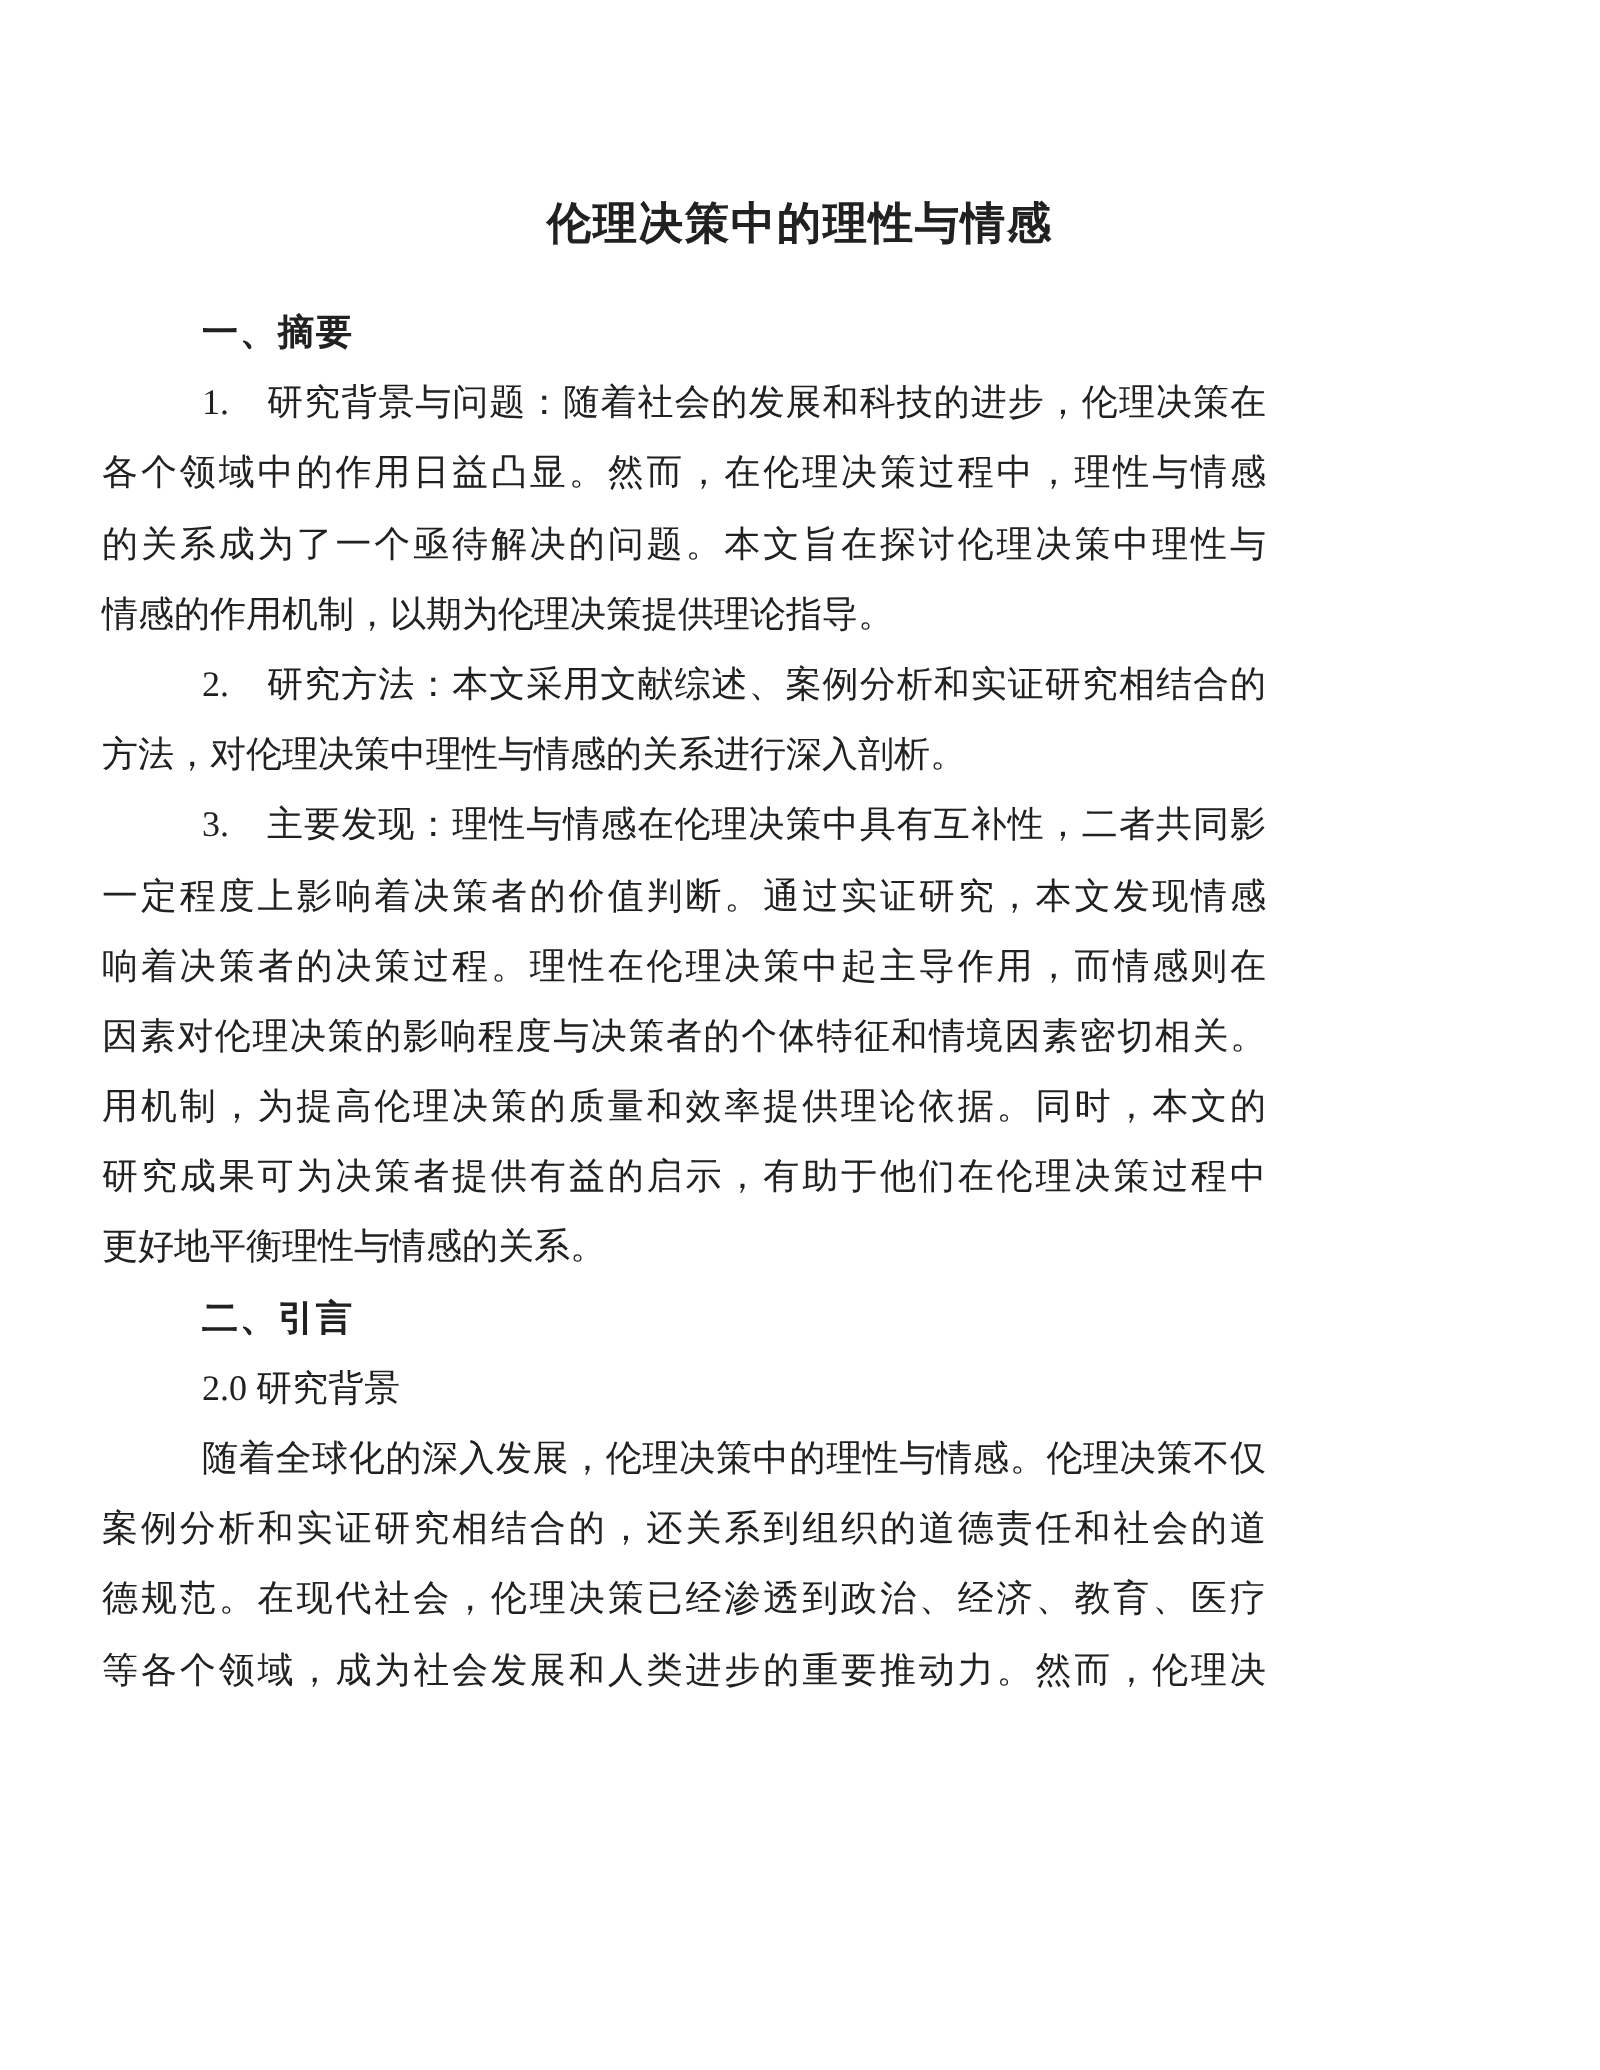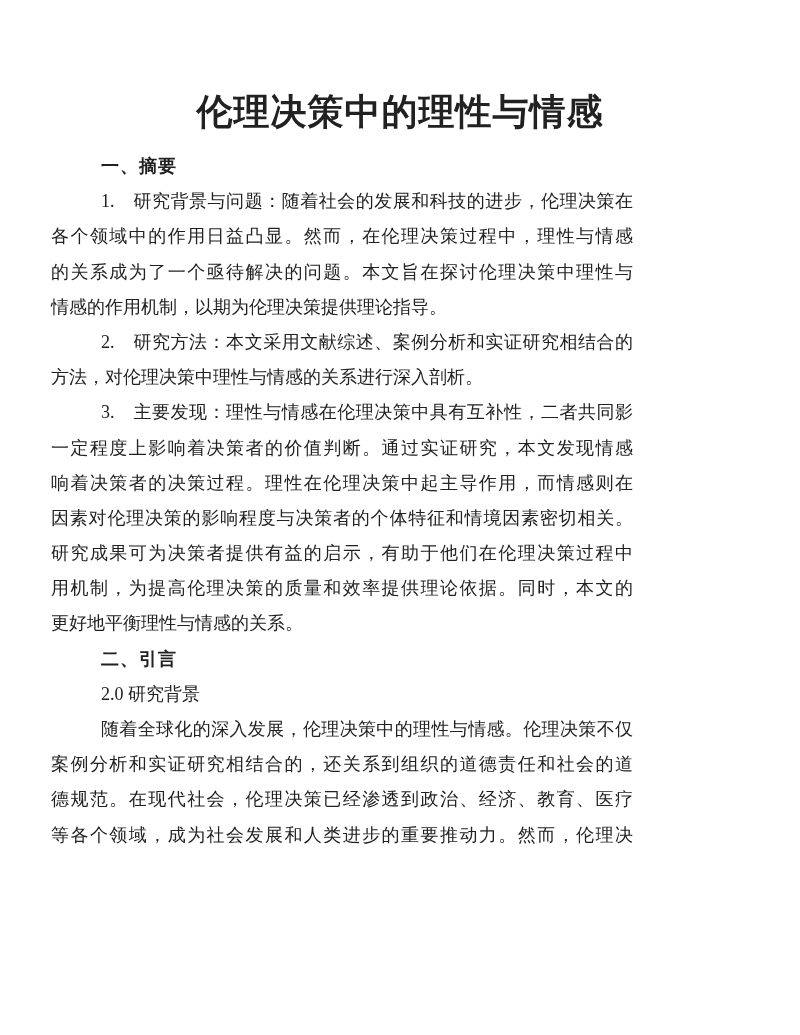--- a/index.html
+++ b/index.html
@@ -12,21 +12,21 @@
     width: 800px;
     height: 1035px;
     background: #ffffff;
     overflow: hidden;
     color: #212121;
     font-family: "Liberation Serif", "DejaVu Serif", serif;
   }
   .doc-title {
     padding-top: 92px;
     line-height: 40px;
-    font-size: 36px;
+    font-size: 22px;
     font-weight: 700;
     text-align: center;
     letter-spacing: 1px;
   }
   .content {
     margin: 17px 0 0 51px;
     width: 582px;
     font-size: 18px;
   }
   .ln {
@@ -66,22 +66,22 @@
     <div class="ln">情感的作用机制，以期为伦理决策提供理论指导。</div>
 
     <div class="ln indent fill">2.　研究方法：本文采用文献综述、案例分析和实证研究相结合的</div>
     <div class="ln">方法，对伦理决策中理性与情感的关系进行深入剖析。</div>
 
     <div class="ln indent fill">3.　主要发现：理性与情感在伦理决策中具有互补性，二者共同影</div>
     <div class="ln fill">一定程度上影响着决策者的价值判断。通过实证研究，本文发现情感</div>
     <div class="ln fill">响着决策者的决策过程。理性在伦理决策中起主导作用，而情感则在</div>
     <div class="ln fill">因素对伦理决策的影响程度与决策者的个体特征和情境因素密切相关。</div>
 
+    <div class="ln fill">用机制，为提高伦理决策的质量和效率提供理论依据。同时，本文的</div>
     <div class="ln fill">研究成果可为决策者提供有益的启示，有助于他们在伦理决策过程中</div>
-    <div class="ln fill">用机制，为提高伦理决策的质量和效率提供理论依据。同时，本文的</div>
     <div class="ln">更好地平衡理性与情感的关系。</div>
 
 
     <div class="ln indent heading">二、引言</div>
 
     <div class="ln indent">2.0 研究背景</div>
 
     <div class="ln indent fill">随着全球化的深入发展，伦理决策中的理性与情感。伦理决策不仅</div>
     <div class="ln fill">案例分析和实证研究相结合的，还关系到组织的道德责任和社会的道</div>
     <div class="ln fill">德规范。在现代社会，伦理决策已经渗透到政治、经济、教育、医疗</div>

